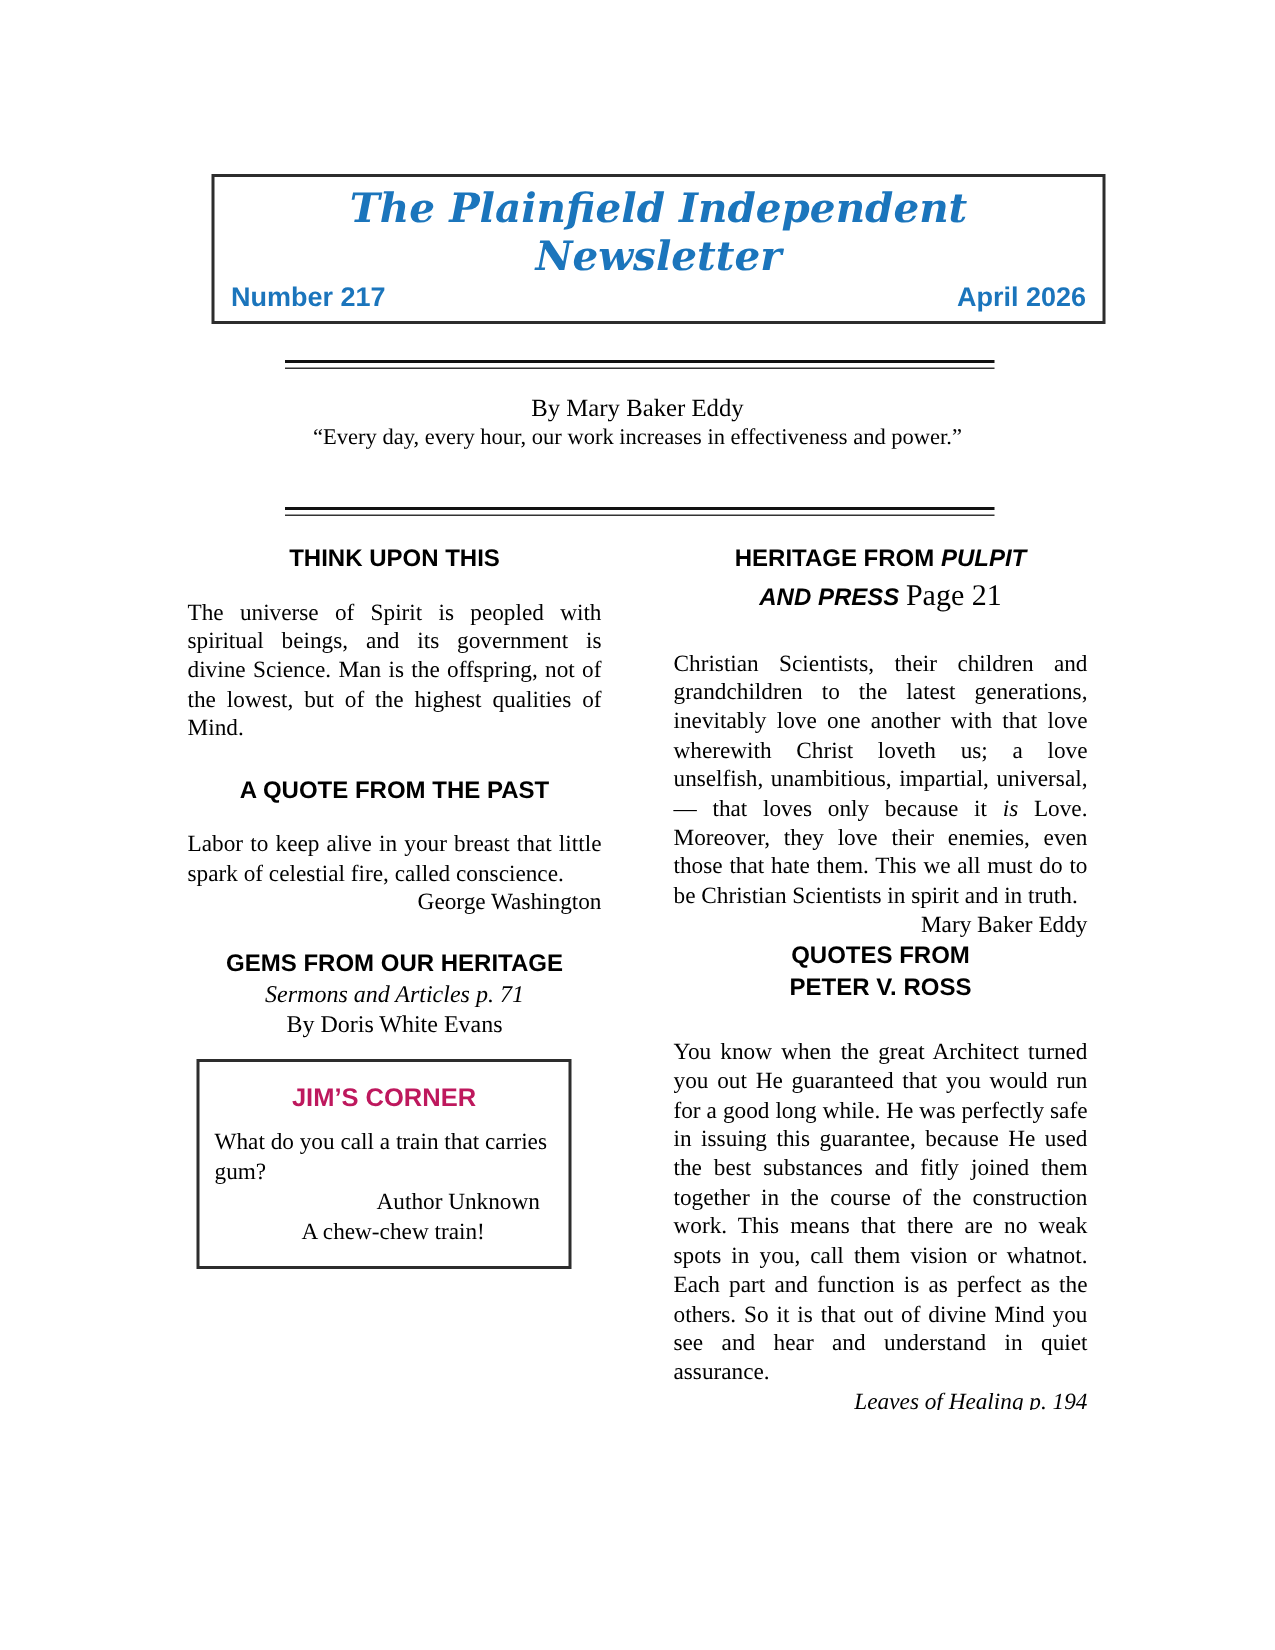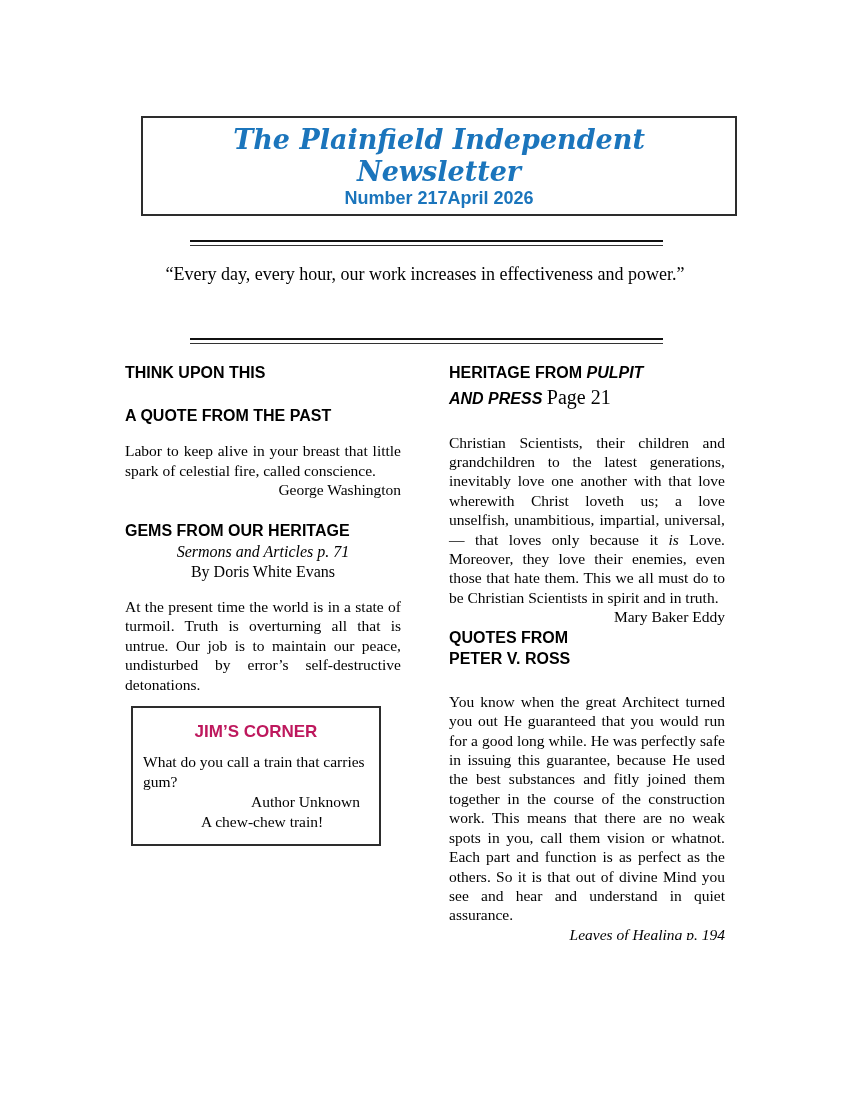--- a/index.html
+++ b/index.html
@@ -13,50 +13,50 @@
     position:absolute; left:141px; top:116px; width:592px; height:96px;
     border:2px solid #2d2d2d; background:#fff;
   }
   .mast-title {
     margin-top:6px; text-align:center;
     font-family:"DejaVu Serif", serif; font-style:italic; font-weight:bold;
     font-size:27px; line-height:1.18; color:#1B75BC;
   }
   .mast-row {
     position:absolute; left:11px; right:11px; bottom:5px;
-    display:flex; justify-content:center;
+    display:flex; justify-content:space-between;
     font-family:"Liberation Sans", sans-serif; font-weight:bold;
     font-size:18px; color:#1B75BC;
   }
 
   
   .dbl-rule {
     position:absolute; left:190px; width:473px; height:3px;
     border-top:2px solid #111; border-bottom:1px solid #333;
   }
   .rule-top { top:240px; }
   .rule-bottom { top:338px; }
 
   
   .thought { position:absolute; left:125px; width:600px; top:262px; text-align:center; }
   .thought-h {
     font-family:"Liberation Sans", sans-serif; font-weight:bold; font-size:17px;
     letter-spacing:0.2px; margin-bottom:4px;
   }
   .thought-by { font-size:16.5px; }
-  .thought-q { font-size:18px; margin-top:2px; }
+  .thought-q { font-size:15px; margin-top:2px; }
 
   
   .col { position:absolute; top:362px; width:276px; }
   .col-left { left:125px; }
   .col-right { left:449px; }
 
   .sec-h {
     font-family:"Liberation Sans", sans-serif; font-weight:bold; font-size:16px;
-    text-align:left; line-height:1.35; margin:0;
+    text-align:center; line-height:1.35; margin:0;
   }
   .serif-normal { font-family:"Liberation Serif", serif; font-weight:normal; font-size:20px; }
   .body-p { font-size:15.5px; line-height:19.4px; text-align:justify; margin:0; }
   .cite { text-align:right; font-size:15.5px; line-height:19.4px; }
   .attr { text-align:right; font-size:15.5px; line-height:19.4px; }
   .sub-center { text-align:center; font-size:16px; line-height:1.25; }
   .mt-body { margin-top:15px; }
   .mt-sec { margin-top:21px; }
 
   
@@ -85,36 +85,37 @@
       <div>Newsletter</div>
     </div>
     <div class="mast-row">
       <span>Number 217</span>
       <span>April 2026</span>
     </div>
   </div>
 
   <div class="dbl-rule rule-top"></div>
   <div class="thought">
+    <div class="thought-by">By Mary Baker Eddy</div>
     <div class="thought-q">“Every day, every hour, our work increases in effectiveness and power.”</div>
   </div>
   <div class="dbl-rule rule-bottom"></div>
 
   <div class="col col-left">
 
     <div class="sec-h">THINK UPON THIS</div>
+    <p class="body-p mt-body">The universe of Spirit is peopled with spiritual beings, and its government is divine Science. Man is the offspring, not of the lowest, but of the highest qualities of Mind.</p>
 
     <div class="sec-h mt-sec">A QUOTE FROM THE PAST</div>
     <p class="body-p mt-body">Labor to keep alive in your breast that little spark of celestial fire, called conscience.</p>
     <div class="attr">George Washington</div>
 
     <div class="sec-h mt-sec">GEMS FROM OUR HERITAGE</div>
     <div class="sub-center"><i>Sermons and Articles p. 71</i></div>
     <div class="sub-center">By Doris White Evans</div>
-    <p class="body-p mt-body">At the present time the world is in a state of turmoil. Truth is overturning all that is untrue. Our job is to maintain our peace, undisturbed by error’s self-destructive detonations.</p>
 
     <div class="jims-box">
       <div class="jims-h">JIM’S CORNER</div>
       <div class="jims-line">What do you call a train that carries gum?</div>
       <div class="jims-line jims-attr">Author Unknown</div>
       <div class="jims-line jims-answer">A chew-chew train!</div>
     </div>
 
   </div>
 

